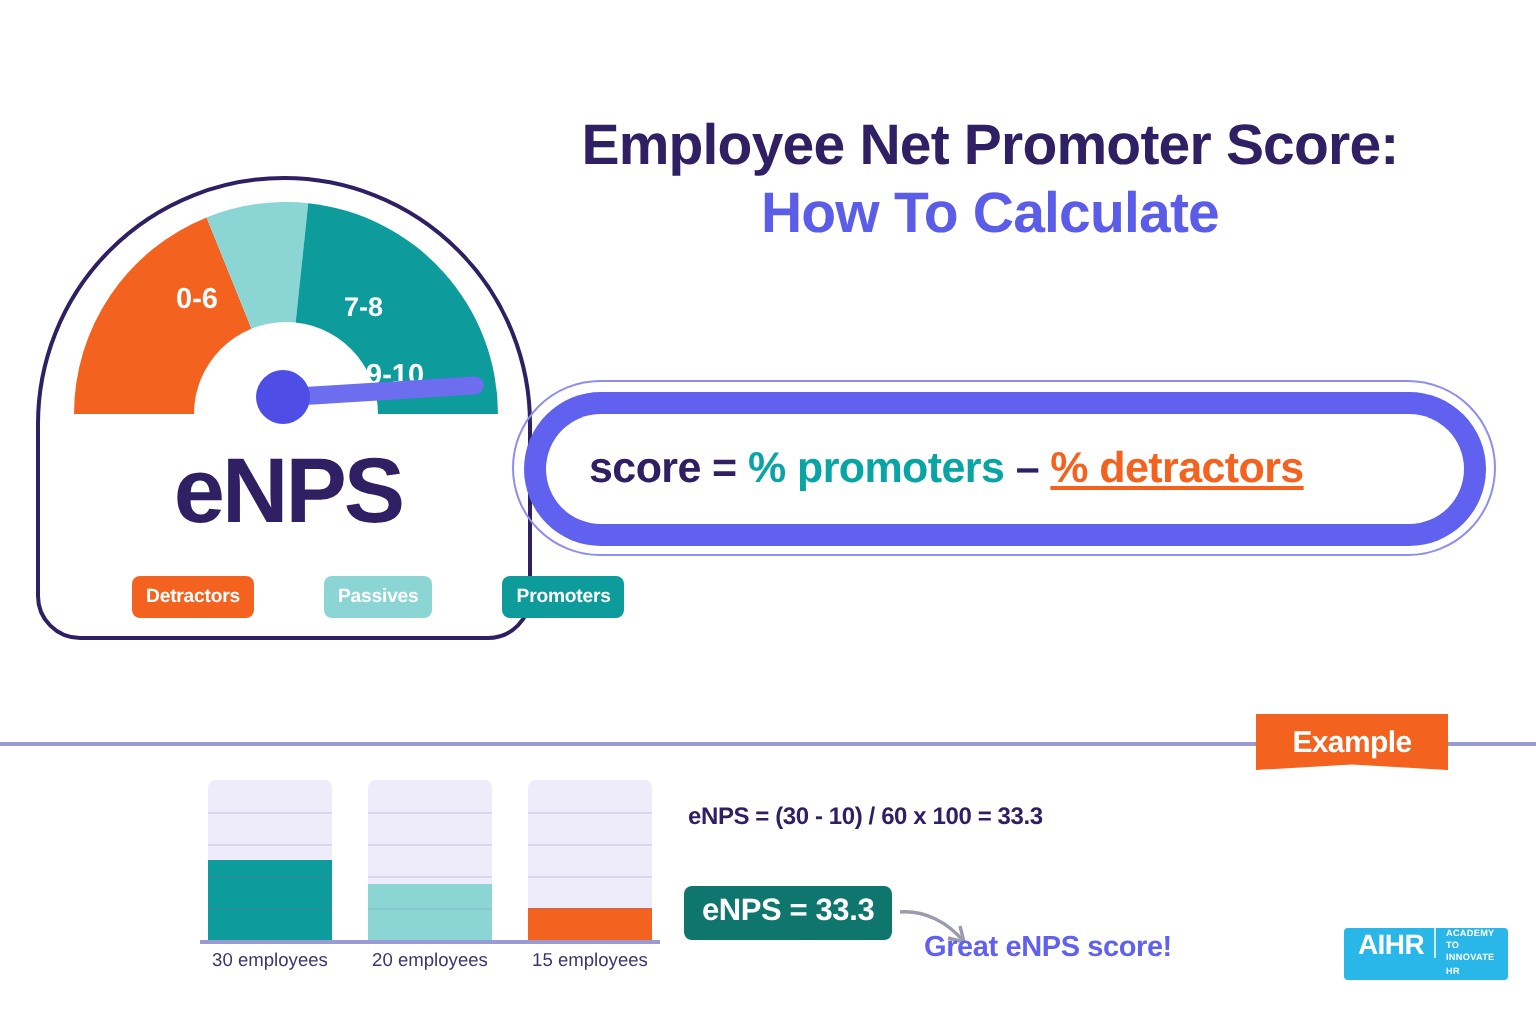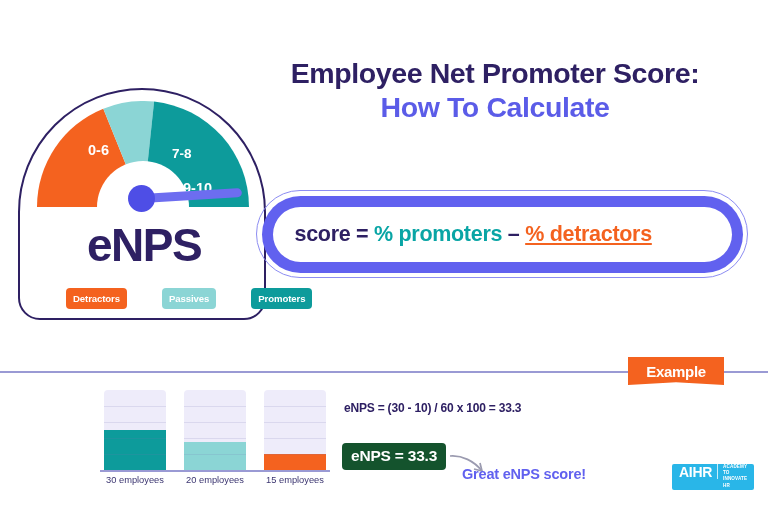--- a/index.html
+++ b/index.html
@@ -279,21 +279,21 @@
     font-size: 12px;
     font-weight: bold;
     color: #2e2063;
     letter-spacing: -0.2px;
     white-space: nowrap;
   }
   #result-badge {
     position: absolute;
     left: 342px;
     top: 443px;
-    background: #14532d;
+    background: #0f766e;
     color: #ffffff;
     font-size: 15.5px;
     font-weight: bold;
     padding: 4px 9px 5px 9px;
     border-radius: 4px;
     letter-spacing: -0.2px;
     white-space: nowrap;
   }
   #arrow-svg {
     position: absolute;

